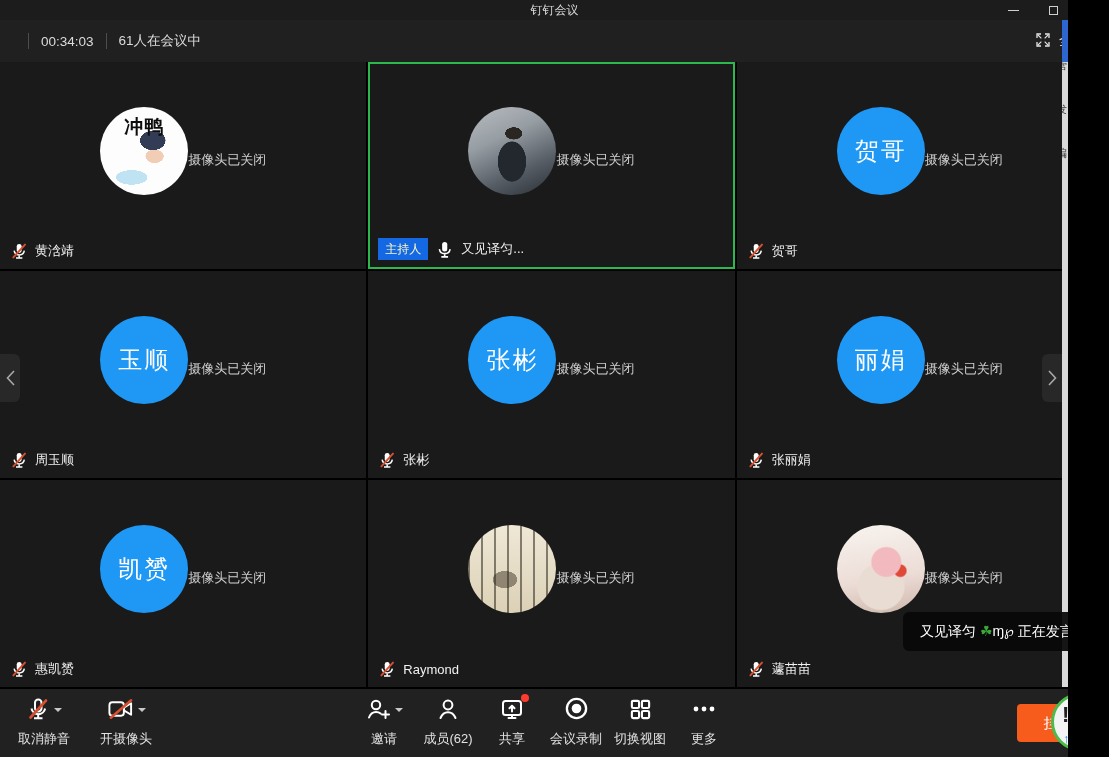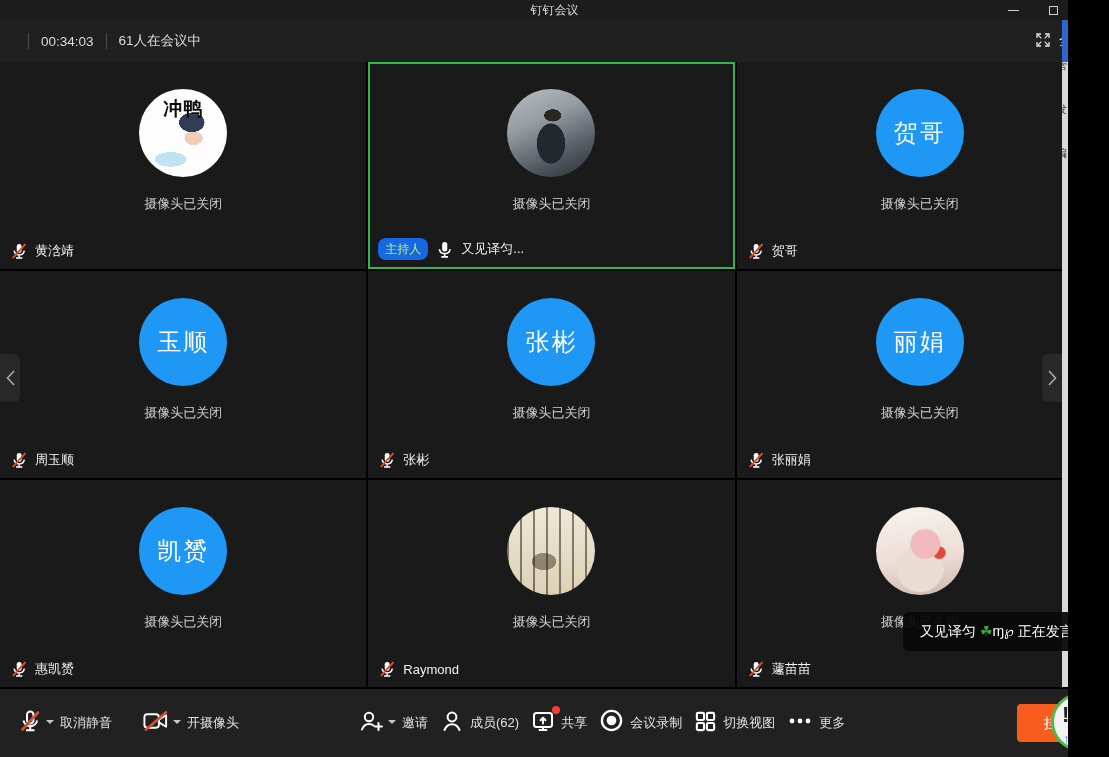--- a/index.html
+++ b/index.html
@@ -25,21 +25,21 @@
   .divider { width:0; height:16px; border-left:1px solid #4d4d4d; margin:0 12px; }
   .timer, .count { font-size:13.5px; color:#dcdcdc; }
   .infobar-right { margin-left:auto; display:flex; align-items:flex-start; gap:8px; font-size:14px; color:#e8e8e8; cursor:pointer; }
 
   
   .grid { position:absolute; top:62px; left:0; width:1103px; height:625px;
     display:grid; grid-template-columns:repeat(3,1fr); grid-template-rows:repeat(3,1fr);
     gap:2px; background:#000; }
   .tile { position:relative; background:#1a1a1a; overflow:hidden; }
   .tile.selected { outline:2px solid #2bb84c; outline-offset:-2px; }
-  .tile-center { position:absolute; inset:0; display:flex; flex-direction:column; align-items:center;
+  .tile-center { position:absolute; inset:0; display:flex; flex-direction:row; align-items:center;
     justify-content:center; padding-bottom:30px; }
   .cam-status { margin-top:18px; font-size:13px; color:#cfcfcf; }
   .avatar { width:88px; height:88px; border-radius:50%; flex:none; position:relative; }
   .av-blue { background:#1e97f5; display:flex; align-items:center; justify-content:center;
     color:#fff; font-size:24px; letter-spacing:2px; }
   .av-boy { background:
       radial-gradient(ellipse 26px 12px at 36% 80%, #bfe3f2 0 60%, transparent 61%),
       radial-gradient(ellipse 15px 11px at 62% 56%, #f2cdb6 0 60%, transparent 61%),
       radial-gradient(ellipse 21px 16px at 60% 38%, #323d55 0 60%, transparent 61%),
       #fdfdfd; }
@@ -54,21 +54,21 @@
       radial-gradient(ellipse 20px 14px at 42% 62%, rgba(60,50,35,.5) 0 60%, transparent 62%),
       linear-gradient(#efe8d6,#dcd1b6); }
   .av-anime { background:
       radial-gradient(circle at 56% 42%, #f2b9be 0 20%, transparent 22%),
       radial-gradient(circle at 72% 52%, #df4a38 0 7%, transparent 9%),
       radial-gradient(circle at 50% 70%, #e9dcd2 0 30%, transparent 32%),
       linear-gradient(170deg,#f8f4ef 0%,#ecdcd6 60%,#cdb7ab 100%); }
 
   .name-row { position:absolute; left:10px; bottom:9px; display:flex; align-items:center; gap:7px;
     font-size:13px; color:#f0f0f0; }
-  .host-badge { background:#1568e4; color:#bef264; font-size:12px; padding:2.5px 7px; border-radius:8px; }
+  .host-badge { background:#1568e4; color:#fef9c3; font-size:12px; padding:2.5px 7px; border-radius:0; }
   .mic-ico { display:flex; align-items:center; }
 
   
   .pager { position:absolute; top:354px; width:20px; height:48px; background:rgba(70,70,70,.35);
     display:flex; align-items:center; justify-content:center; cursor:pointer; z-index:5; }
   .pager-left { left:0; border-radius:0 6px 6px 0; }
   .pager-right { right:6px; border-radius:6px 0 0 6px; }
 
   
   .edge-strip { position:absolute; right:0; top:20px; bottom:0; width:6px; background:#d9d9d9;
@@ -79,21 +79,21 @@
   
   .toast { position:absolute; left:903px; top:612px; height:39px; line-height:39px;
     background:rgba(8,8,8,.94); border-radius:6px; padding:0 17px; font-size:14px; color:#fff;
     z-index:8; white-space:nowrap; }
 
   
   .toolbar { position:absolute; left:0; top:687px; width:1103px; height:70px; background:#212121;
     border-top:2px solid #000; z-index:6; }
   .tb-group-left { position:absolute; left:18px; top:0; height:100%; display:flex; gap:30px; align-items:center; }
   .tb-group-center { position:absolute; left:358px; top:0; height:100%; display:flex; gap:12px; align-items:center; }
-  .tb-item { display:flex; align-items:center; gap:6px; color:#e2e2e2;
+  .tb-item { display:flex; flex-direction:column; align-items:center; gap:6px; color:#e2e2e2;
     font-size:13px; cursor:pointer; min-width:52px; }
   .icon-wrap { height:26px; display:flex; align-items:flex-end; gap:4px; position:relative; }
   .caret { width:0; height:0; border:4px solid transparent; border-top-color:#c8c8c8; margin-bottom:8px; }
   .red-dot { position:absolute; top:-3px; right:-5px; width:8px; height:8px; border-radius:50%;
     background:#ff3b2f; }
   .hangup-btn { position:absolute; right:20px; top:15px; width:66px; height:38px; background:#f75c1d;
     border:none; border-radius:4px; color:#fff; font-size:14.5px;
     font-family:"Liberation Sans","DejaVu Sans",sans-serif; cursor:pointer;padding-left:16px; }
 
   

